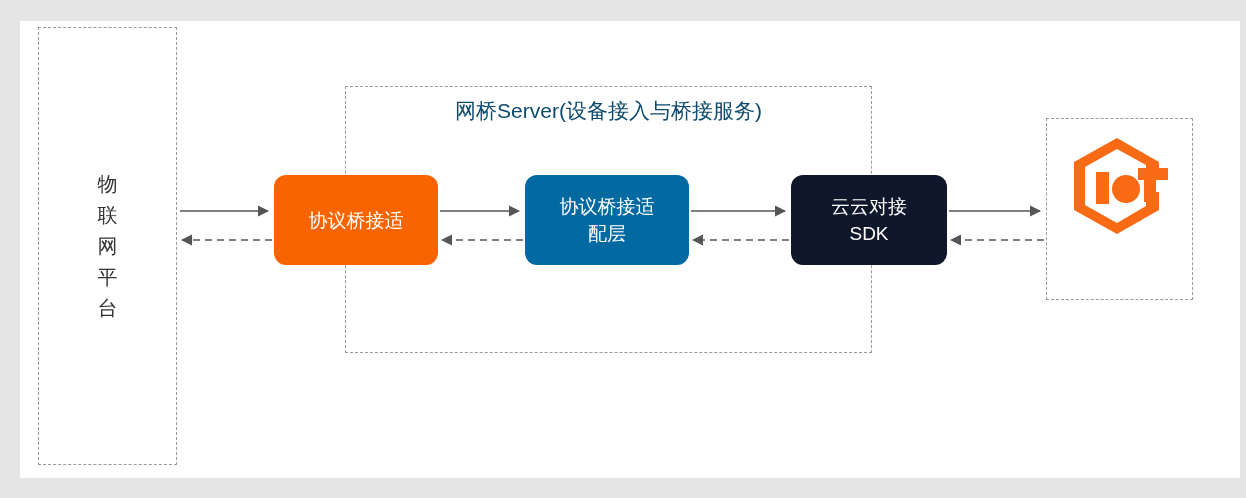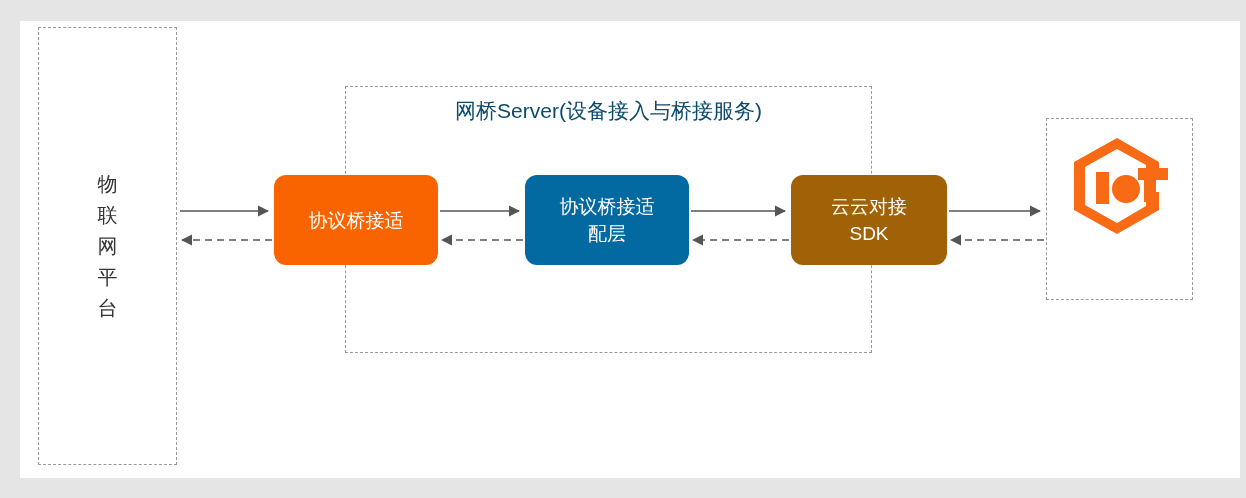--- a/index.html
+++ b/index.html
@@ -111,21 +111,21 @@
     top: 175px;
     width: 164px;
     height: 90px;
     background: #0369a1;
   }
   #box-cloud-sdk {
     left: 791px;
     top: 175px;
     width: 156px;
     height: 90px;
-    background: #a16207;
+    background: #0f172a;
     align-items: center;
   }
 
   
   .arrow-svg {
     position: absolute;
     left: 0;
     top: 0;
     width: 1246px;
     height: 498px;

